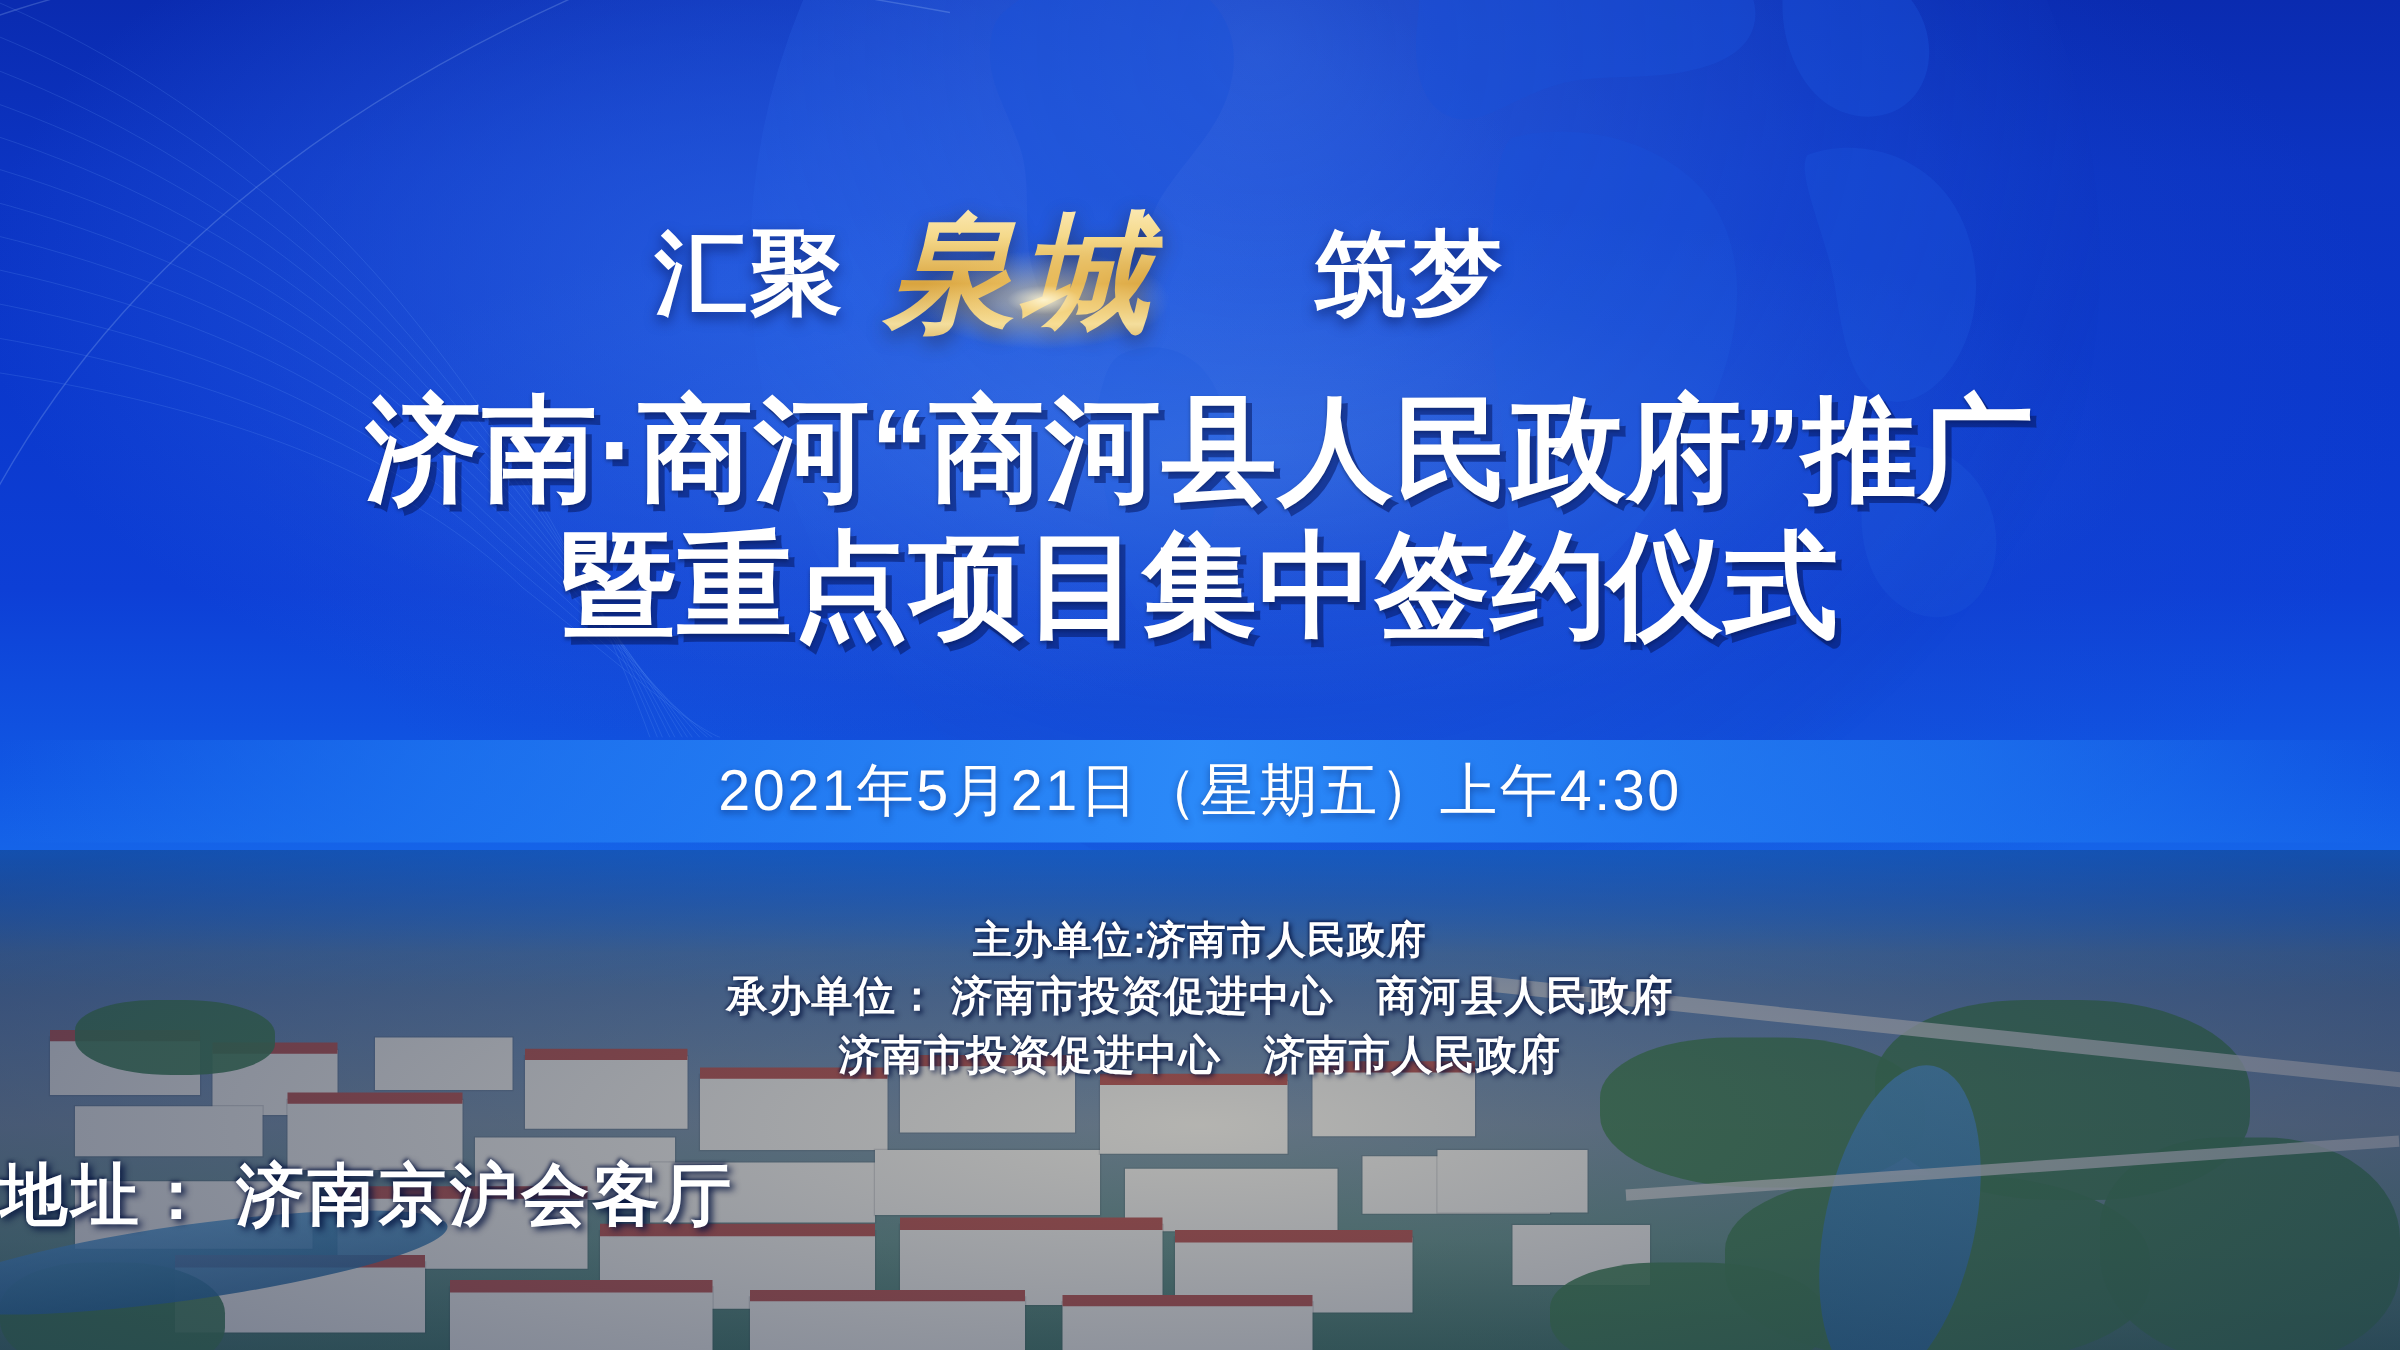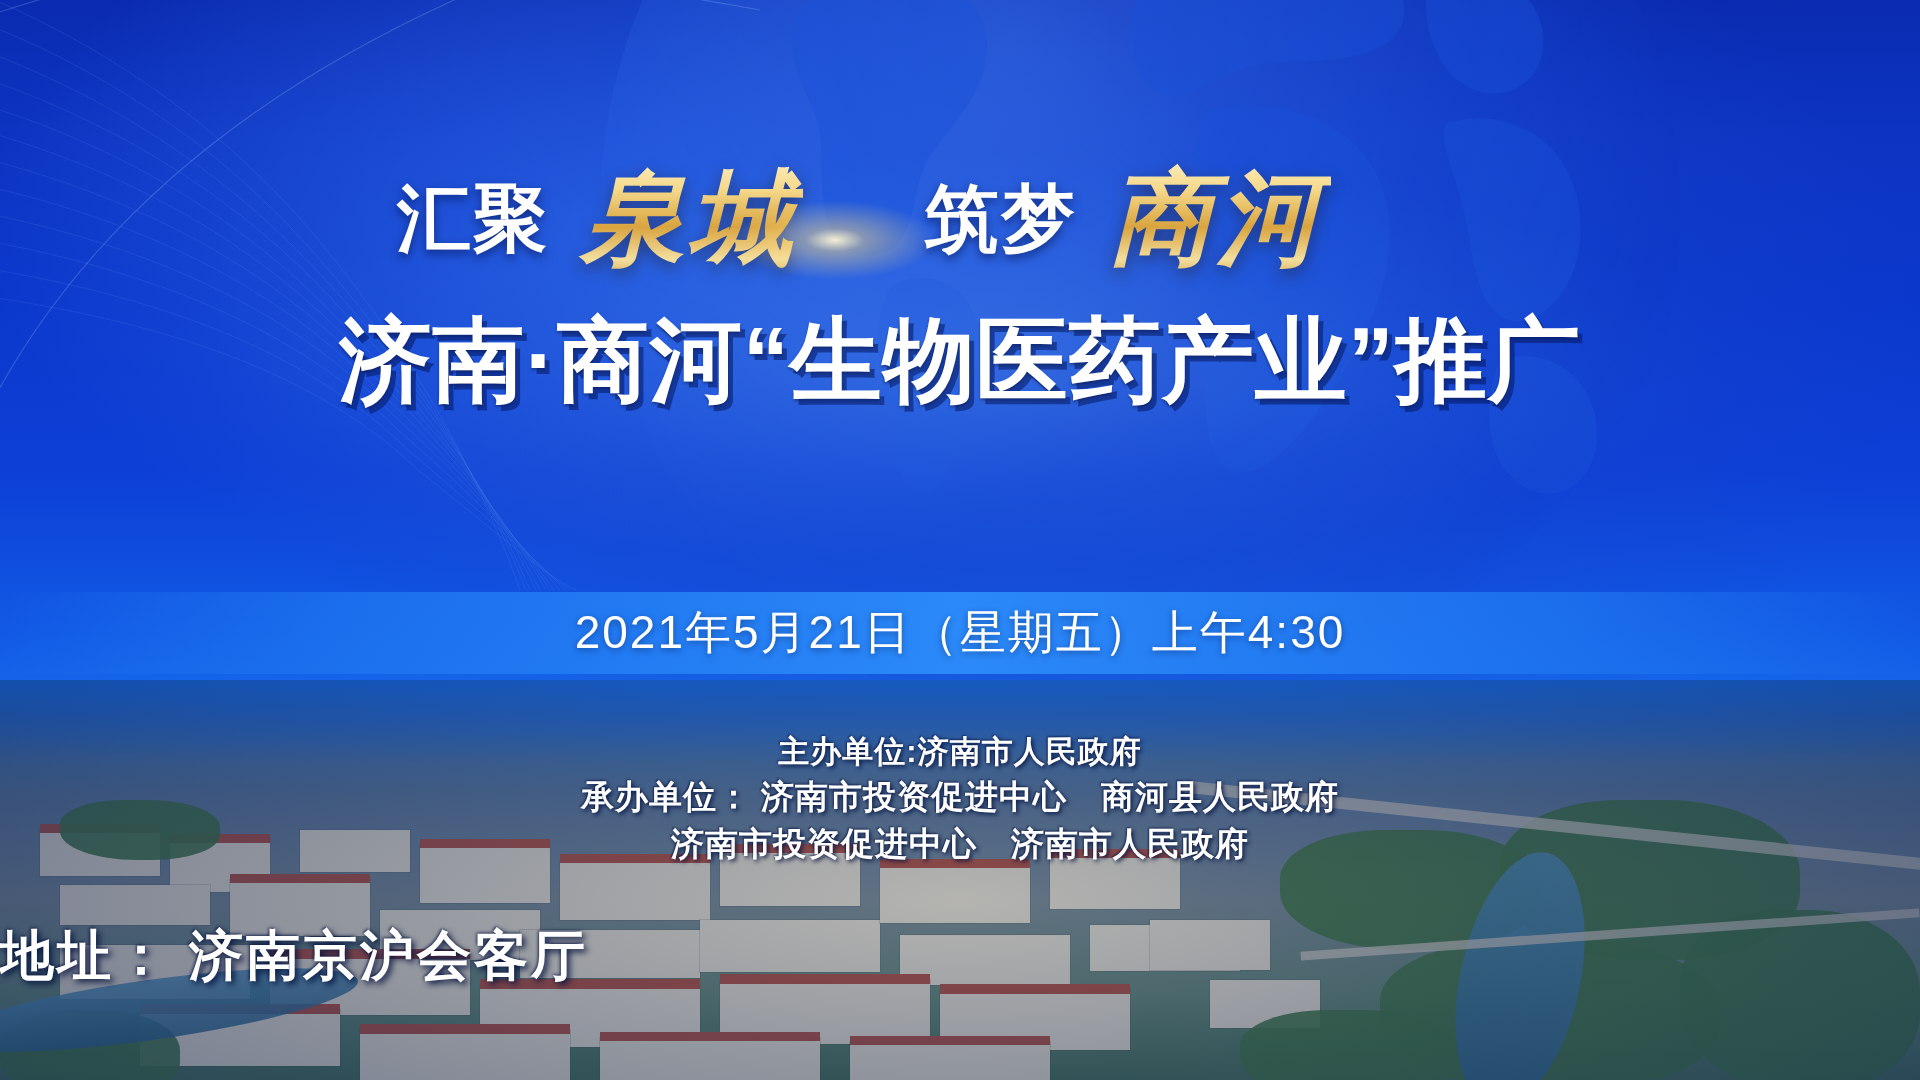--- a/index.html
+++ b/index.html
@@ -225,26 +225,26 @@
     </div>
     <div class="city-haze"></div>
     <div class="city-vignette"></div>
   </div>
 
   <div class="slogan">
     <span class="sl-white">汇聚</span>
     <span class="sl-gold">泉城</span>
     <span class="gap"></span>
     <span class="sl-white">筑梦</span>
-    <span class="sl-gold">商河</span>
   </div>
   <div class="spark"></div>
 
   <div class="title">
-    <div class="title-line">济南·商河“生物医药产业”推广</div>
+    <div class="title-line">济南·商河“商河县人民政府”推广</div>
+    <div class="title-line">暨重点项目集中签约仪式</div>
   </div>
 
   <div class="date-bar">
     <span class="date-text">2021年5月21日（星期五）上午4:30</span>
   </div>
 
   <div class="orgs">
     <div class="org-line first">主办单位:济南市人民政府</div>
     <div class="org-line">承办单位： 济南市投资促进中心　商河县人民政府</div>
     <div class="org-line">济南市投资促进中心　济南市人民政府</div>

